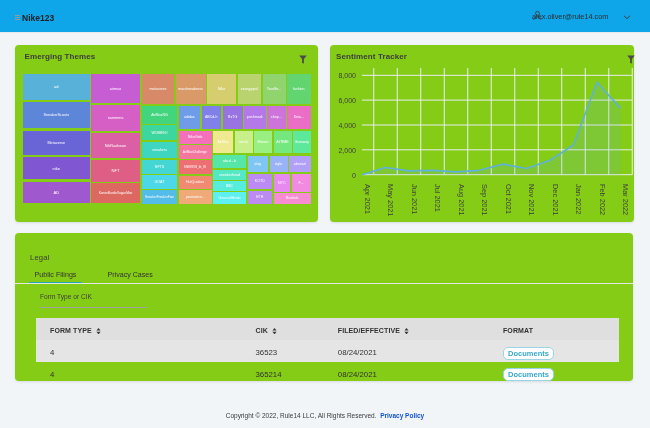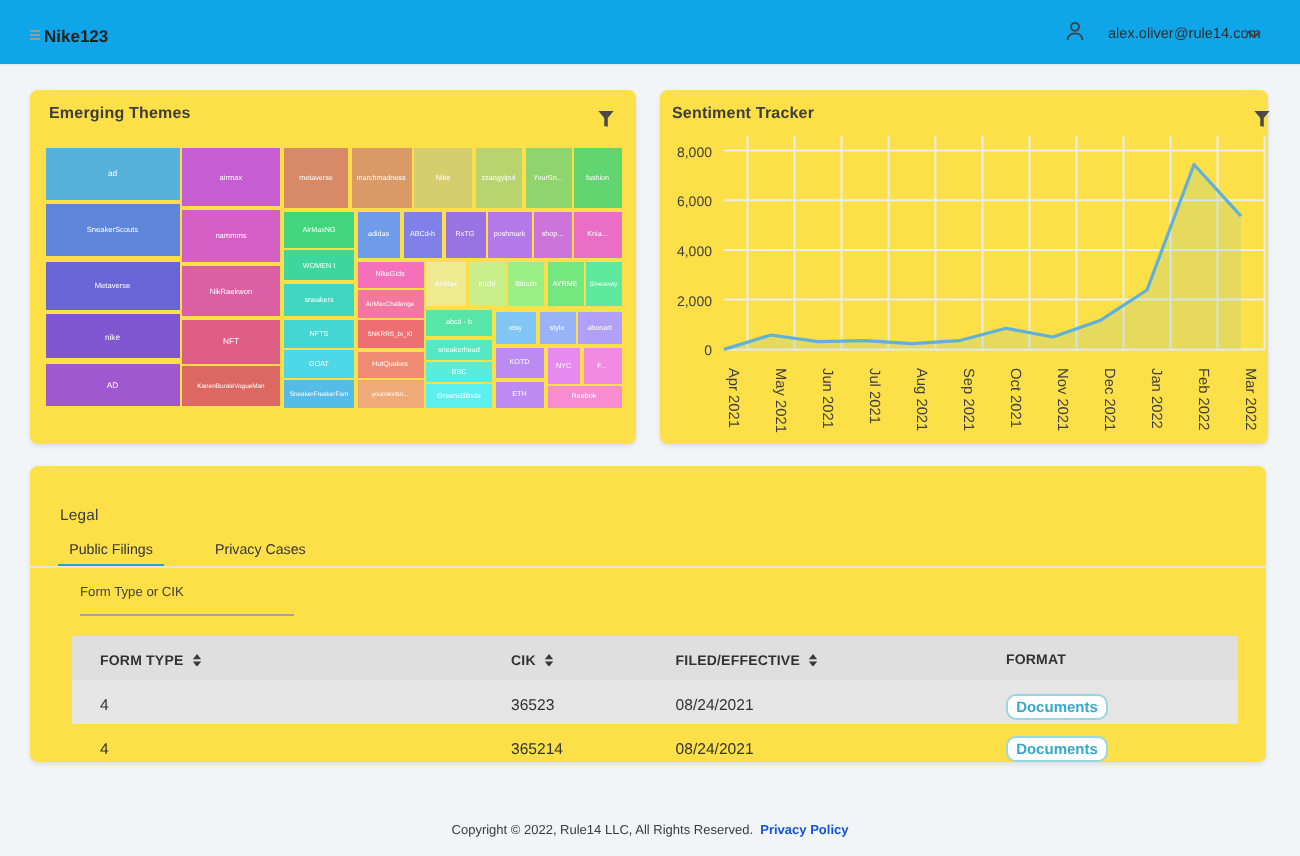--- a/index.html
+++ b/index.html
@@ -2,22 +2,22 @@
 <html><head><meta charset="utf-8">
 <style>
 * { margin:0; padding:0; box-sizing:border-box; }
 html,body { width:650px; height:428px; font-family:"Liberation Sans",sans-serif; background:#f1f5f7; overflow:hidden; }
 .topbar { position:absolute; left:0; top:0; width:650px; height:33px; background:#0ea5e9; border-bottom:1px solid #e7e9ea; }
 .burger { position:absolute; left:15px; top:14.6px; width:5px; height:5.4px; }
 .burger div { height:1.1px; background:#9a9a9a; margin-bottom:1.05px; }
 .brand { position:absolute; left:22px; top:13px; font-size:8.5px; font-weight:bold; color:#1f1f1f; }
 .account { position:absolute; left:532px; top:10px; }
 .account svg { position:absolute; }
-.email { position:absolute; left:22px; top:2.2px; font-size:7.3px; color:#2e2e2e; white-space:nowrap; }
-.card { position:absolute; background:#fde047; border-radius:4px; box-shadow:0 1px 2.5px rgba(0,0,0,.10); }
+.email { position:absolute; left:0; top:2.2px; font-size:7.3px; color:#2e2e2e; white-space:nowrap; }
+.card { position:absolute; background:#84cc16; border-radius:4px; box-shadow:0 1px 2.5px rgba(0,0,0,.10); }
 .ctitle { position:absolute; font-size:8px; font-weight:700; color:#3d3d3d; letter-spacing:0.1px; }
 .funnel { position:absolute; }
 .funnel svg { display:block; }
 .tile { position:absolute; color:#fff; display:flex; align-items:center; justify-content:center; overflow:hidden; white-space:nowrap; }
 .chart { position:absolute; left:0; top:0; }
 .axlab { font-size:7px; fill:#3e3e3e; font-family:"Liberation Sans",sans-serif; }
 .axlabx { font-size:7.4px; fill:#3e3e3e; font-family:"Liberation Sans",sans-serif; }
 .tabs { position:absolute; left:14px; top:37.8px; font-size:7.1px; color:#333; }
 .tabline { position:absolute; left:14px; top:48.5px; width:53px; height:2px; background:#21a9b8; }
 .divider { position:absolute; left:0; top:50px; width:618px; height:1px; background:#e4e6e6; }

